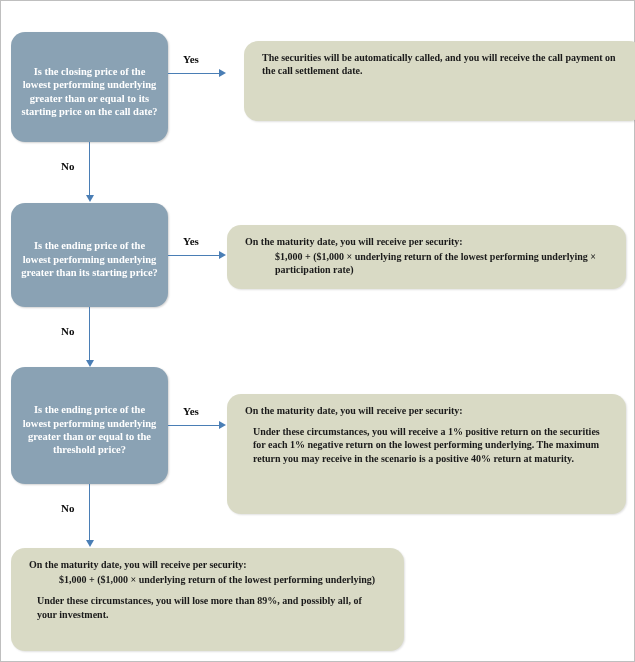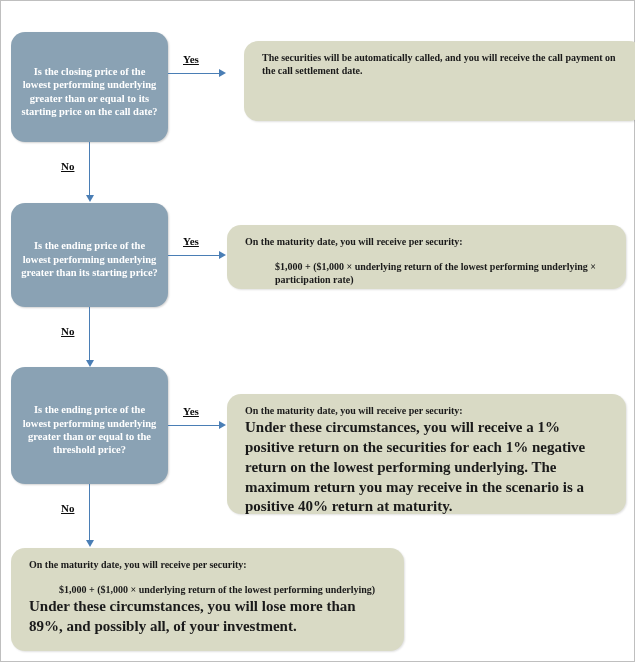--- a/index.html
+++ b/index.html
@@ -49,28 +49,28 @@
     color: #1a1a1a;
     font-size: 10px;
     line-height: 1.32;
     box-sizing: border-box;
     padding: 10px 14px 8px 18px;
     box-shadow: 1px 1px 2px rgba(0,0,0,0.12);
   }
   .outcome .lead { font-weight: bold; margin: 0 0 1px 0; }
   .outcome .formula {
     font-weight: bold;
-    margin: 12px 0 1px 0;
+    margin: 2px 0 1px 0;
     padding-left: 30px;
     text-indent: 0;
   }
   .outcome .note {
     font-weight: bold;
-    margin: 0;
-    font-size: 15px;
+    margin: 8px;
+    font-size: 10px;
   }
 
   
   .vline {
     position: absolute;
     width: 1px;
     background: #4a7eb5;
   }
   .hline {
     position: absolute;
@@ -90,21 +90,20 @@
     border-top: 4px solid transparent;
     border-bottom: 4px solid transparent;
     border-left: 7px solid #4a7eb5;
   }
   .edge-label {
     position: absolute;
     font-size: 11px;
     font-weight: bold;
     color: #0d0d0d;
     white-space: nowrap;
-    text-decoration: underline;
   }
 </style>
 </head>
 <body>
 
 <div id="canvas">
 
   <div class="decision" style="left:10px; top:31px; width:157px; height:110px;">
     <span class="dtext">Is the closing price of the lowest performing underlying greater than or equal to its starting price on the call date?</span>
   </div>

